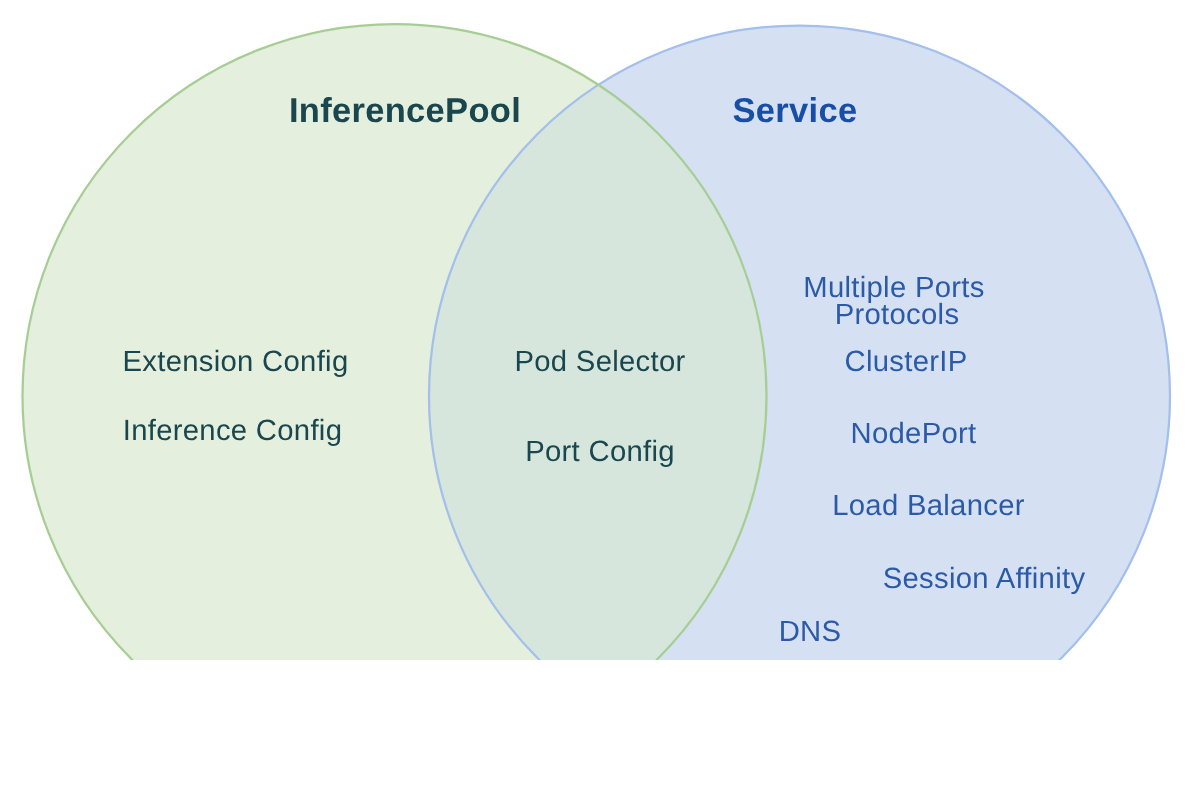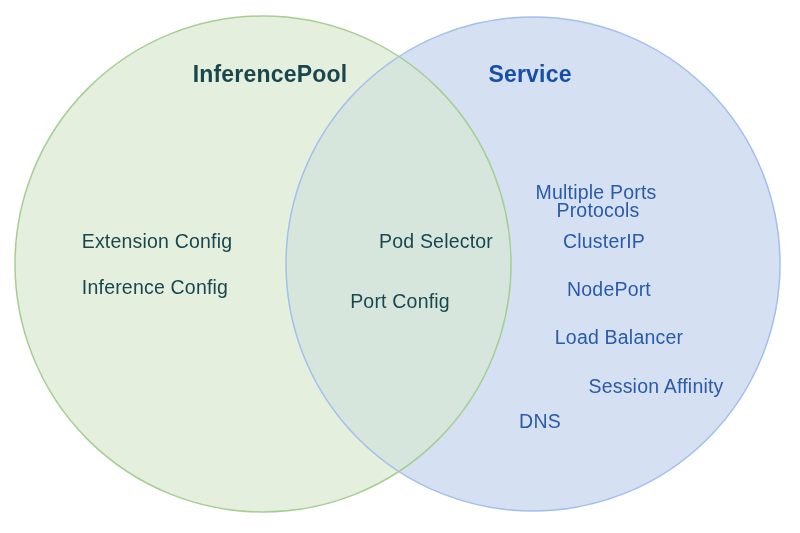--- a/index.html
+++ b/index.html
@@ -3,21 +3,21 @@
 <meta charset="utf-8">
 <style>
   html, body {
     margin: 0;
     padding: 0;
     background: #ffffff;
   }
   .stage {
     position: relative;
     width: 800px;
-    height: 533px;
+    height: 440px;
     background: #ffffff;
     overflow: hidden;
     font-family: "Liberation Sans", sans-serif;
   }
   .stage svg {
     position: absolute;
     left: 0;
     top: 0;
   }
   .label {
@@ -52,21 +52,21 @@
     <circle cx="533" cy="264" r="247" fill="none" stroke-width="1.5" stroke="#a3bfec"></circle>
     <circle cx="263" cy="264" r="248" fill="none" stroke-width="1.5" stroke="#a6ce94"></circle>
   </svg>
 
   <div class="label heading teal-text" style="left:270px; top:74px;">InferencePool</div>
   <div class="label heading blue-title" style="left:530px; top:74px;">Service</div>
 
   <div class="label teal-text" style="left:157px; top:242px;">Extension Config</div>
   <div class="label teal-text" style="left:155px; top:288px;">Inference Config</div>
 
-  <div class="label teal-text" style="left:400px; top:242px;margin-left:36px;">Pod Selector</div>
+  <div class="label teal-text" style="left:400px; top:242px;">Pod Selector</div>
   <div class="label teal-text" style="left:400px; top:302px;">Port Config</div>
 
   <div class="label blue-text" style="left:596px; top:145px;margin-top:48px;">Multiple Ports</div>
   <div class="label blue-text" style="left:598px; top:211px;">Protocols</div>
   <div class="label blue-text" style="left:604px; top:242px;">ClusterIP</div>
   <div class="label blue-text" style="left:609px; top:290px;">NodePort</div>
   <div class="label blue-text" style="left:619px; top:338px;">Load Balancer</div>
   <div class="label blue-text" style="left:616px; top:387px;margin-left:40px;">Session Affinity</div>
   <div class="label blue-text" style="left:540px; top:422px;">DNS</div>
 

